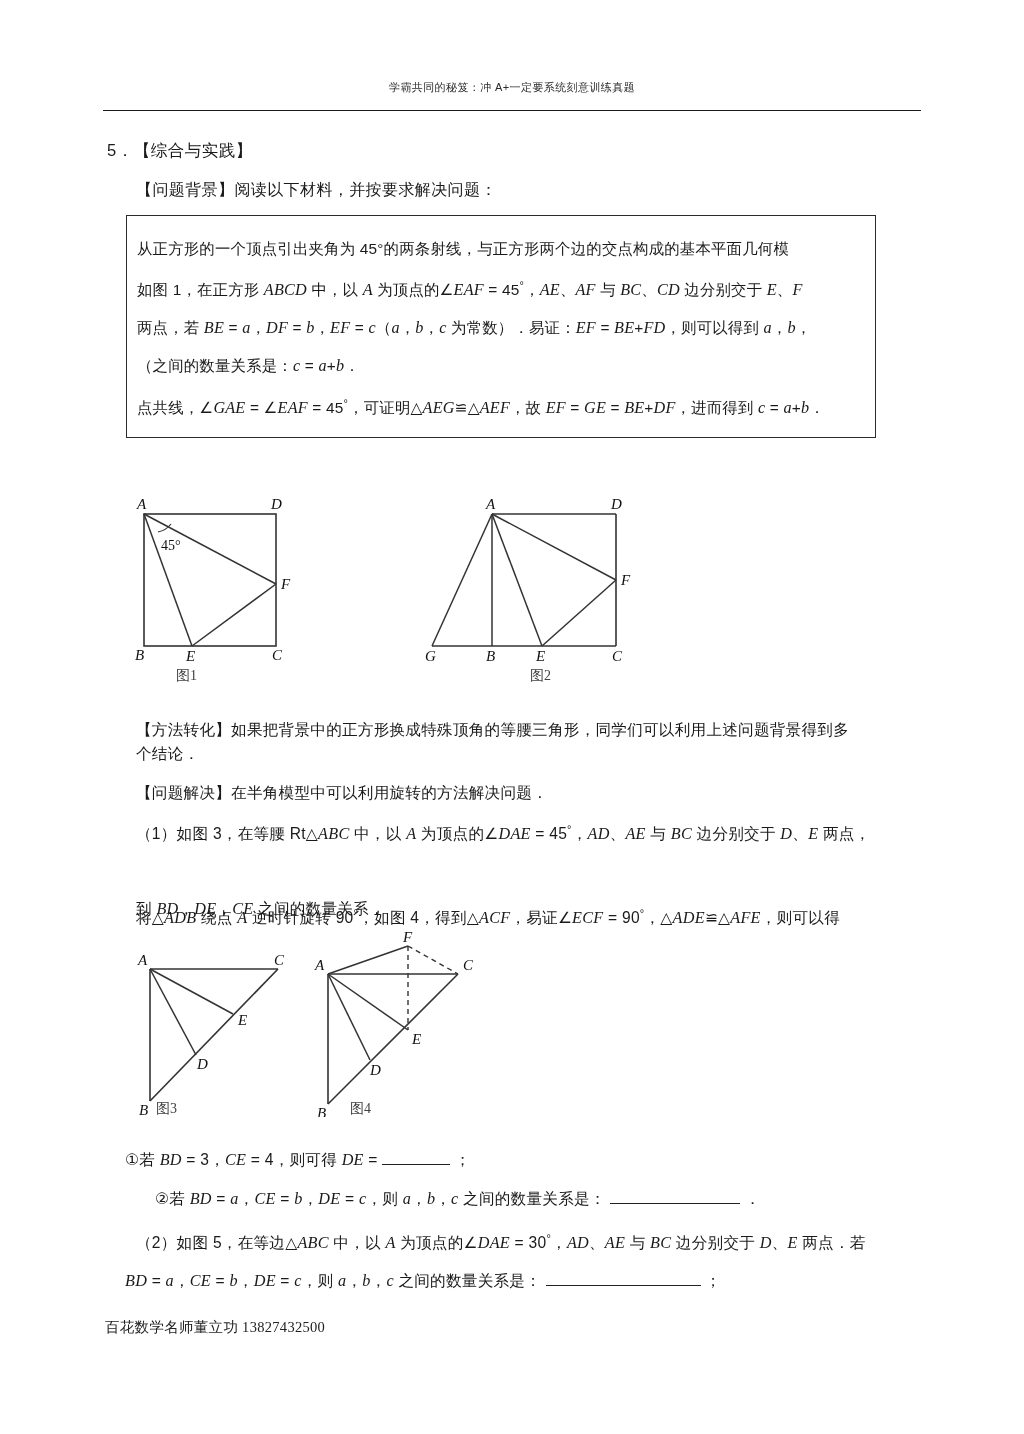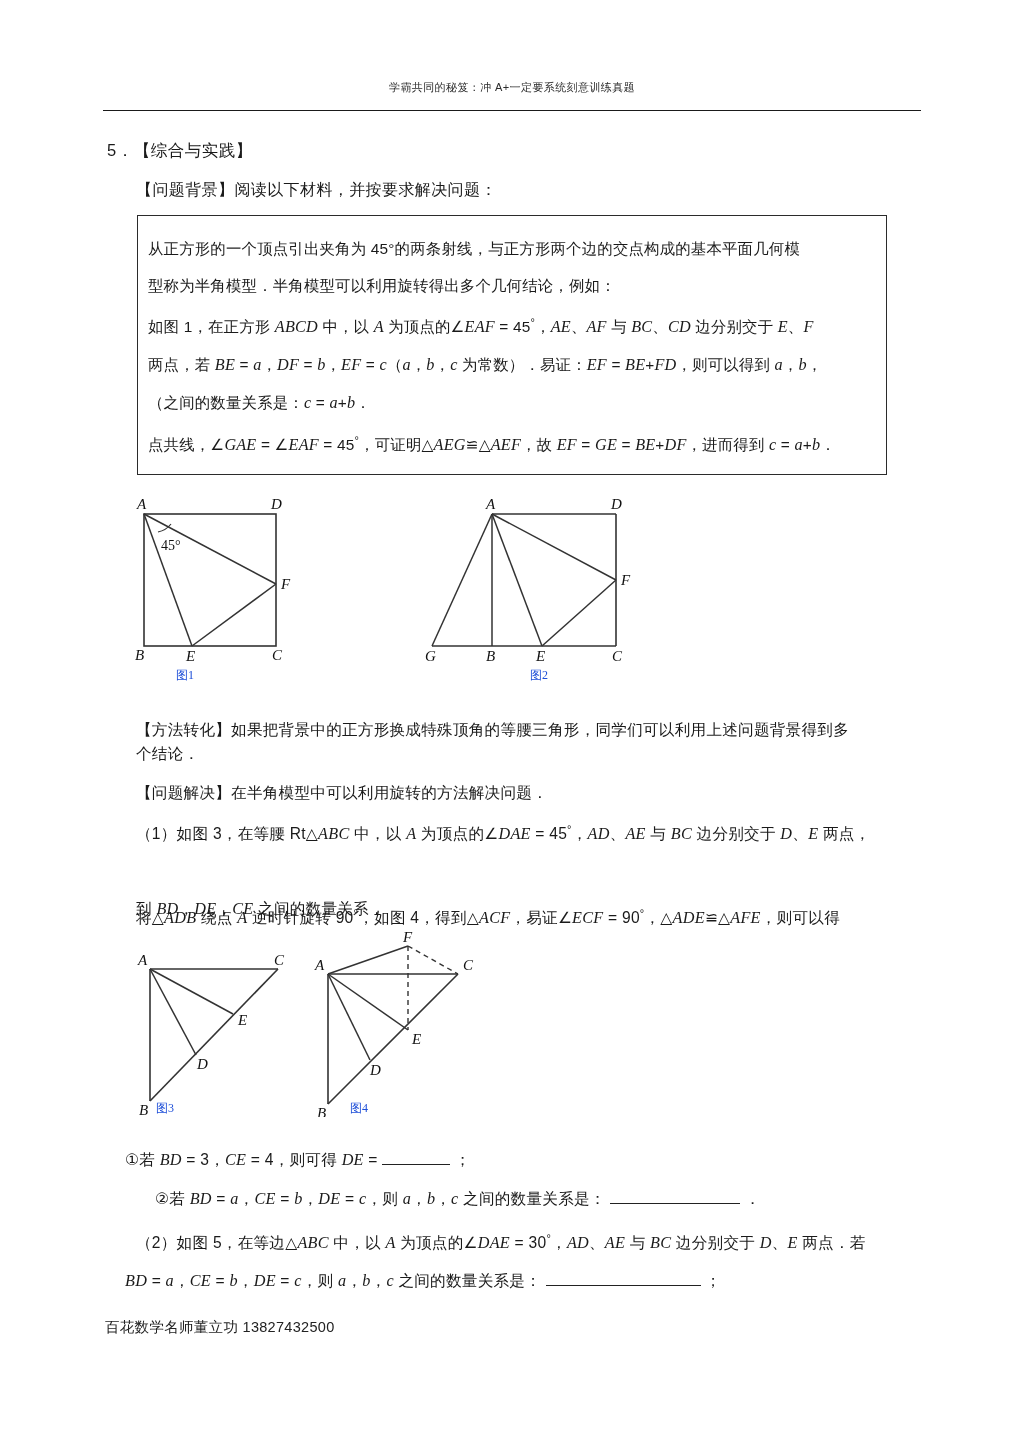--- a/index.html
+++ b/index.html
@@ -46,21 +46,21 @@
     position: absolute;
     left: 136px;
     top: 180px;
     font-size: 16px;
     letter-spacing: 0.4px;
   }
 
   
   .material-box {
     position: absolute;
-    left: 137px;
+    left: 126px;
     top: 215px;
     width: 750px;
     box-sizing: border-box;
     border: 1.4px solid #2b2b2b;
     padding: 14px 10px 10px 10px;
   }
   .material-box p {
     margin: 0 0 0 0;
     font-size: 15.4px;
     line-height: 37px;
@@ -70,41 +70,42 @@
 
   
   .mi { font-family: "Liberation Serif", "DejaVu Serif", serif; font-style: italic; font-size: 16.2px; }
   .deg { font-size: 11px; vertical-align: super; }
   .fig {
     position: absolute;
   }
   .fig-caption {
     position: absolute;
     font-family: "Liberation Serif", "DejaVu Serif", serif;
-    font-size: 12px;
-    color: #1d4ed8;
+    font-size: 14px;
+    color: #404040;
     white-space: nowrap;
   }
 
   
   .para {
     position: absolute;
     font-size: 15.6px;
     letter-spacing: 0.25px;
     white-space: nowrap;
   }
 
   
   .footer {
     position: absolute;
     left: 105px;
     top: 1318px;
     font-size: 14.5px;
     letter-spacing: 0.3px;
     color: #222;
+    font-family: Liberation Serif, serif;
   }
 
   
   svg text.lbl {
     font-family: "Liberation Serif", "DejaVu Serif", serif;
     font-style: italic;
     font-size: 15px;
     fill: #111;
   }
   svg text.ang {
@@ -121,21 +122,20 @@
 <body>
 
 <div class="page-header">学霸共同的秘笈：冲 A+一定要系统刻意训练真题</div>
 <div class="header-rule"></div>
 
 <div class="q-number">5．【综合与实践】</div>
 <div class="lead-line">【问题背景】阅读以下材料，并按要求解决问题：</div>
 
 <div class="material-box">
   <p>从正方形的一个顶点引出夹角为 45°的两条射线，与正方形两个边的交点构成的基本平面几何模</p>
-  <p>型称为半角模型．半角模型可以利用旋转得出多个几何结论，例如：</p>
   <p>
     如图 1，在正方形 <span class="mi">ABCD</span> 中，以 <span class="mi">A</span> 为顶点的∠<span class="mi">EAF</span> = 45<span class="deg">°</span>，<span class="mi">AE</span>、<span class="mi">AF</span> 与 <span class="mi">BC</span>、<span class="mi">CD</span> 边分别交于 <span class="mi">E</span>、<span class="mi">F</span>
   </p>
   <p>
     两点，若 <span class="mi">BE</span> = <span class="mi">a</span>，<span class="mi">DF</span> = <span class="mi">b</span>，<span class="mi">EF</span> = <span class="mi">c</span>（<span class="mi">a</span>，<span class="mi">b</span>，<span class="mi">c</span> 为常数）．易证：<span class="mi">EF</span> = <span class="mi">BE</span>+<span class="mi">FD</span>，则可以得到 <span class="mi">a</span>，<span class="mi">b</span>，
   </p>
   <p>
     （之间的数量关系是：<span class="mi">c</span> = <span class="mi">a</span>+<span class="mi">b</span>．
   </p>
   <p>

